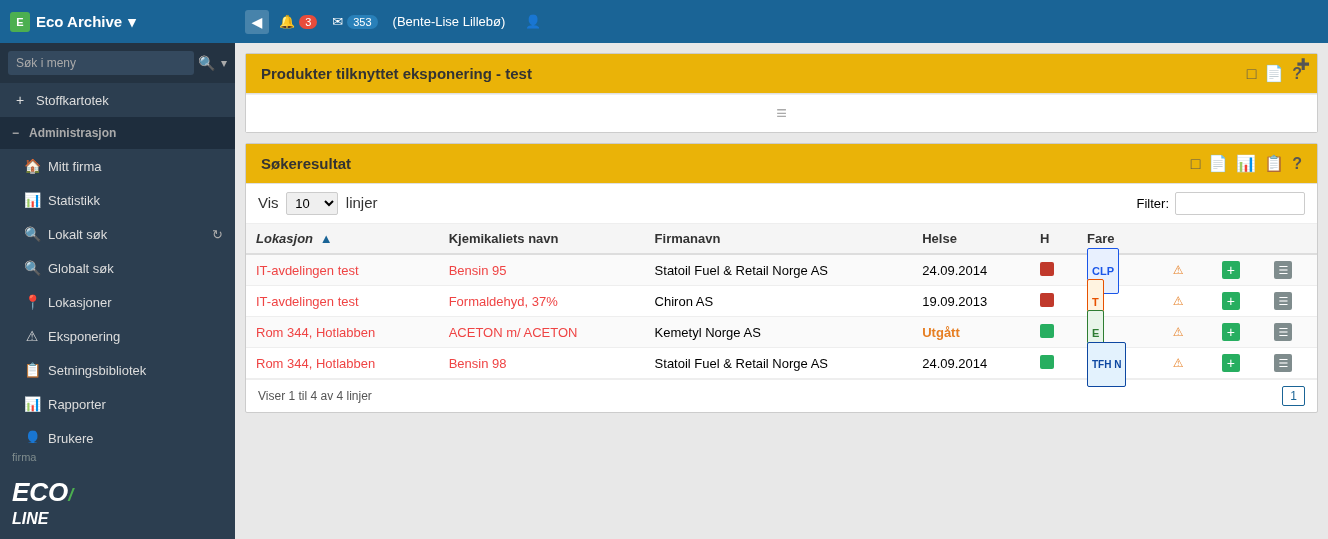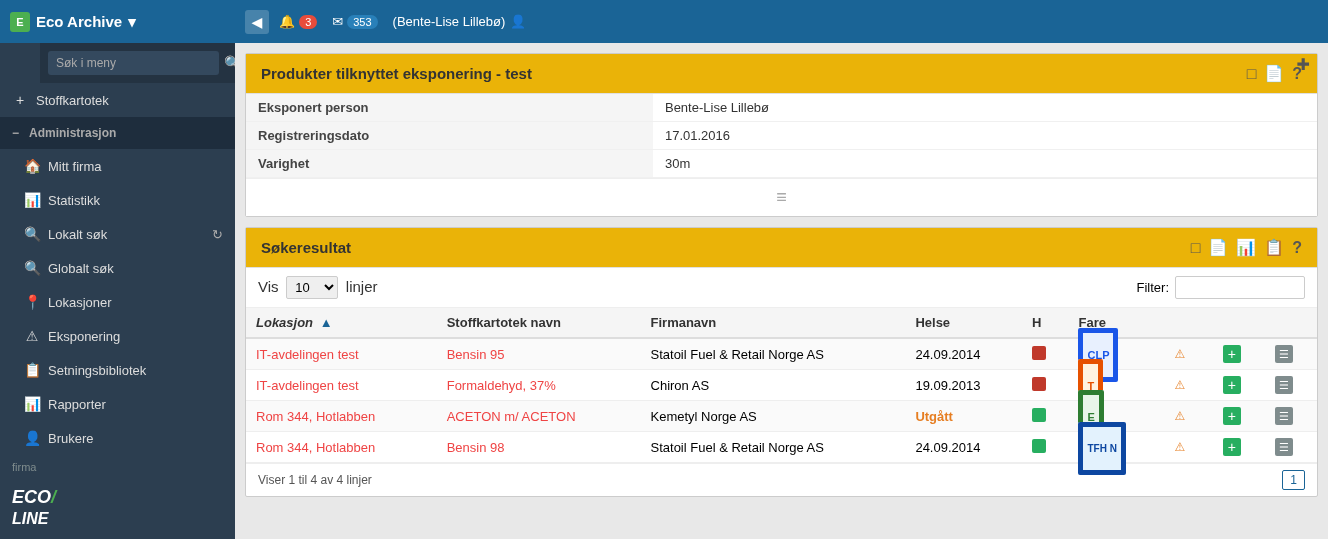--- a/index.html
+++ b/index.html
@@ -61,21 +61,21 @@
       background: #e74c3c;
       color: white;
       border-radius: 10px;
       padding: 1px 6px;
       font-size: 11px;
     }
     .top-header .badge.blue {
       background: #2980b9;
     }
     .top-header .user-area {
-      display: flex; align-items: center; gap: 5px; cursor: pointer;
+      display: flex; align-items: center; gap: 20px; cursor: pointer;
     }
 
     
     .main-layout {
       display: flex;
       margin-top: 43px;
       height: calc(539px - 43px);
     }
 
     
@@ -88,21 +88,20 @@
       overflow-y: auto;
       display: flex;
       flex-direction: column;
     }
     .sidebar-search {
       padding: 8px;
       display: flex;
       align-items: center;
       gap: 5px;
       background: #243342;
-      margin-left: 40px;
     }
     .sidebar-search input {
       flex: 1;
       background: #34495e;
       border: none;
       color: white;
       padding: 5px 8px;
       border-radius: 3px;
       font-size: 12px;
       outline: none;
@@ -308,21 +307,21 @@
       border-radius: 2px;
       display: inline-block;
     }
     .h-red { background: #c0392b; }
     .h-green { background: #27ae60; }
     .fare-badge {
       padding: 16px 4px;
       border-radius: 2px;
       font-size: 11px;
       font-weight: bold;
-      border: 5px solid #404040;
+      border: 1px solid #404040;
     }
     .fare-clp { background: #e8f0fe; color: #1a56e8; border-color: #1a56e8; }
     .fare-t   { background: #fff3e0; color: #e65100; border-color: #e65100; }
     .fare-e   { background: #e8f5e9; color: #2e7d32; border-color: #2e7d32; }
     .fare-tfhn{ background: #e3f2fd; color: #0d47a1; border-color: #0d47a1; font-size: 10px; }
 
     .action-icon {
       width: 18px; height: 18px;
       display: inline-flex; align-items: center; justify-content: center;
       border-radius: 2px;
@@ -453,55 +452,39 @@
       </div>
       <div class="sidebar-item" style="padding-left:24px;">
         <span class="item-icon">👤</span>
         <span>Brukere</span>
       </div>
 
     </div>
 
     <div style="padding: 8px 12px 4px 12px; color: #7f8c8d; font-size: 11px;">firma</div>
     <div class="eco-logo-bottom">
-      <span style="color:white; font-size:18px; font-weight:bold;">ECO</span><span style="color:#4caf50;">/</span><br>
+      <span style="color:white; font-size:26px; font-weight:bold;">ECO</span><span style="color:#4caf50;">/</span><br>
       <span style="color:white; font-size:16px;">LINE</span>
     </div>
   </div>
 
   <div class="content-area">
 
     <div class="content-plus-icon">✚</div>
 
     <div class="panel">
       <div class="panel-header">
         <span class="panel-title">Produkter tilknyttet eksponering - test</span>
         <div class="panel-icons">
           <span class="panel-icon-btn">□</span>
           <span class="panel-icon-btn">📄</span>
           <span class="panel-icon-btn" style="font-weight:bold;">?</span>
         </div>
       </div>
       <div class="panel-body">
-        <table class="info-table">
-          <tbody>
-            <tr>
-              <td>Eksponert person</td>
-              <td>Bente-Lise Lillebø</td>
-            </tr>
-            <tr>
-              <td>Registreringsdato</td>
-              <td>17.01.2016</td>
-            </tr>
-            <tr>
-              <td>Varighet</td>
-              <td>30m</td>
-            </tr>
-          </tbody>
-        </table>
         <div class="divider-area">≡</div>
       </div>
     </div>
 
     <div class="panel">
       <div class="panel-header">
         <span class="panel-title">Søkeresultat</span>
         <div class="panel-icons">
           <span class="panel-icon-btn">□</span>
           <span class="panel-icon-btn">📄</span>
@@ -529,21 +512,21 @@
           </div>
         </div>
 
         <table class="results-table">
           <thead>
             <tr>
               <th class="sortable">
                 <span>Lokasjon</span>
                 <span class="sort-icon">▲</span>
               </th>
-              <th>Stoffkartotek navn</th>
+              <th>Kjemikaliets navn</th>
               <th>Firmanavn</th>
               <th>Helse</th>
               <th>H</th>
               <th>Fare</th>
               <th></th>
               <th></th>
               <th></th>
             </tr>
           </thead>
           <tbody id="results-tbody">

